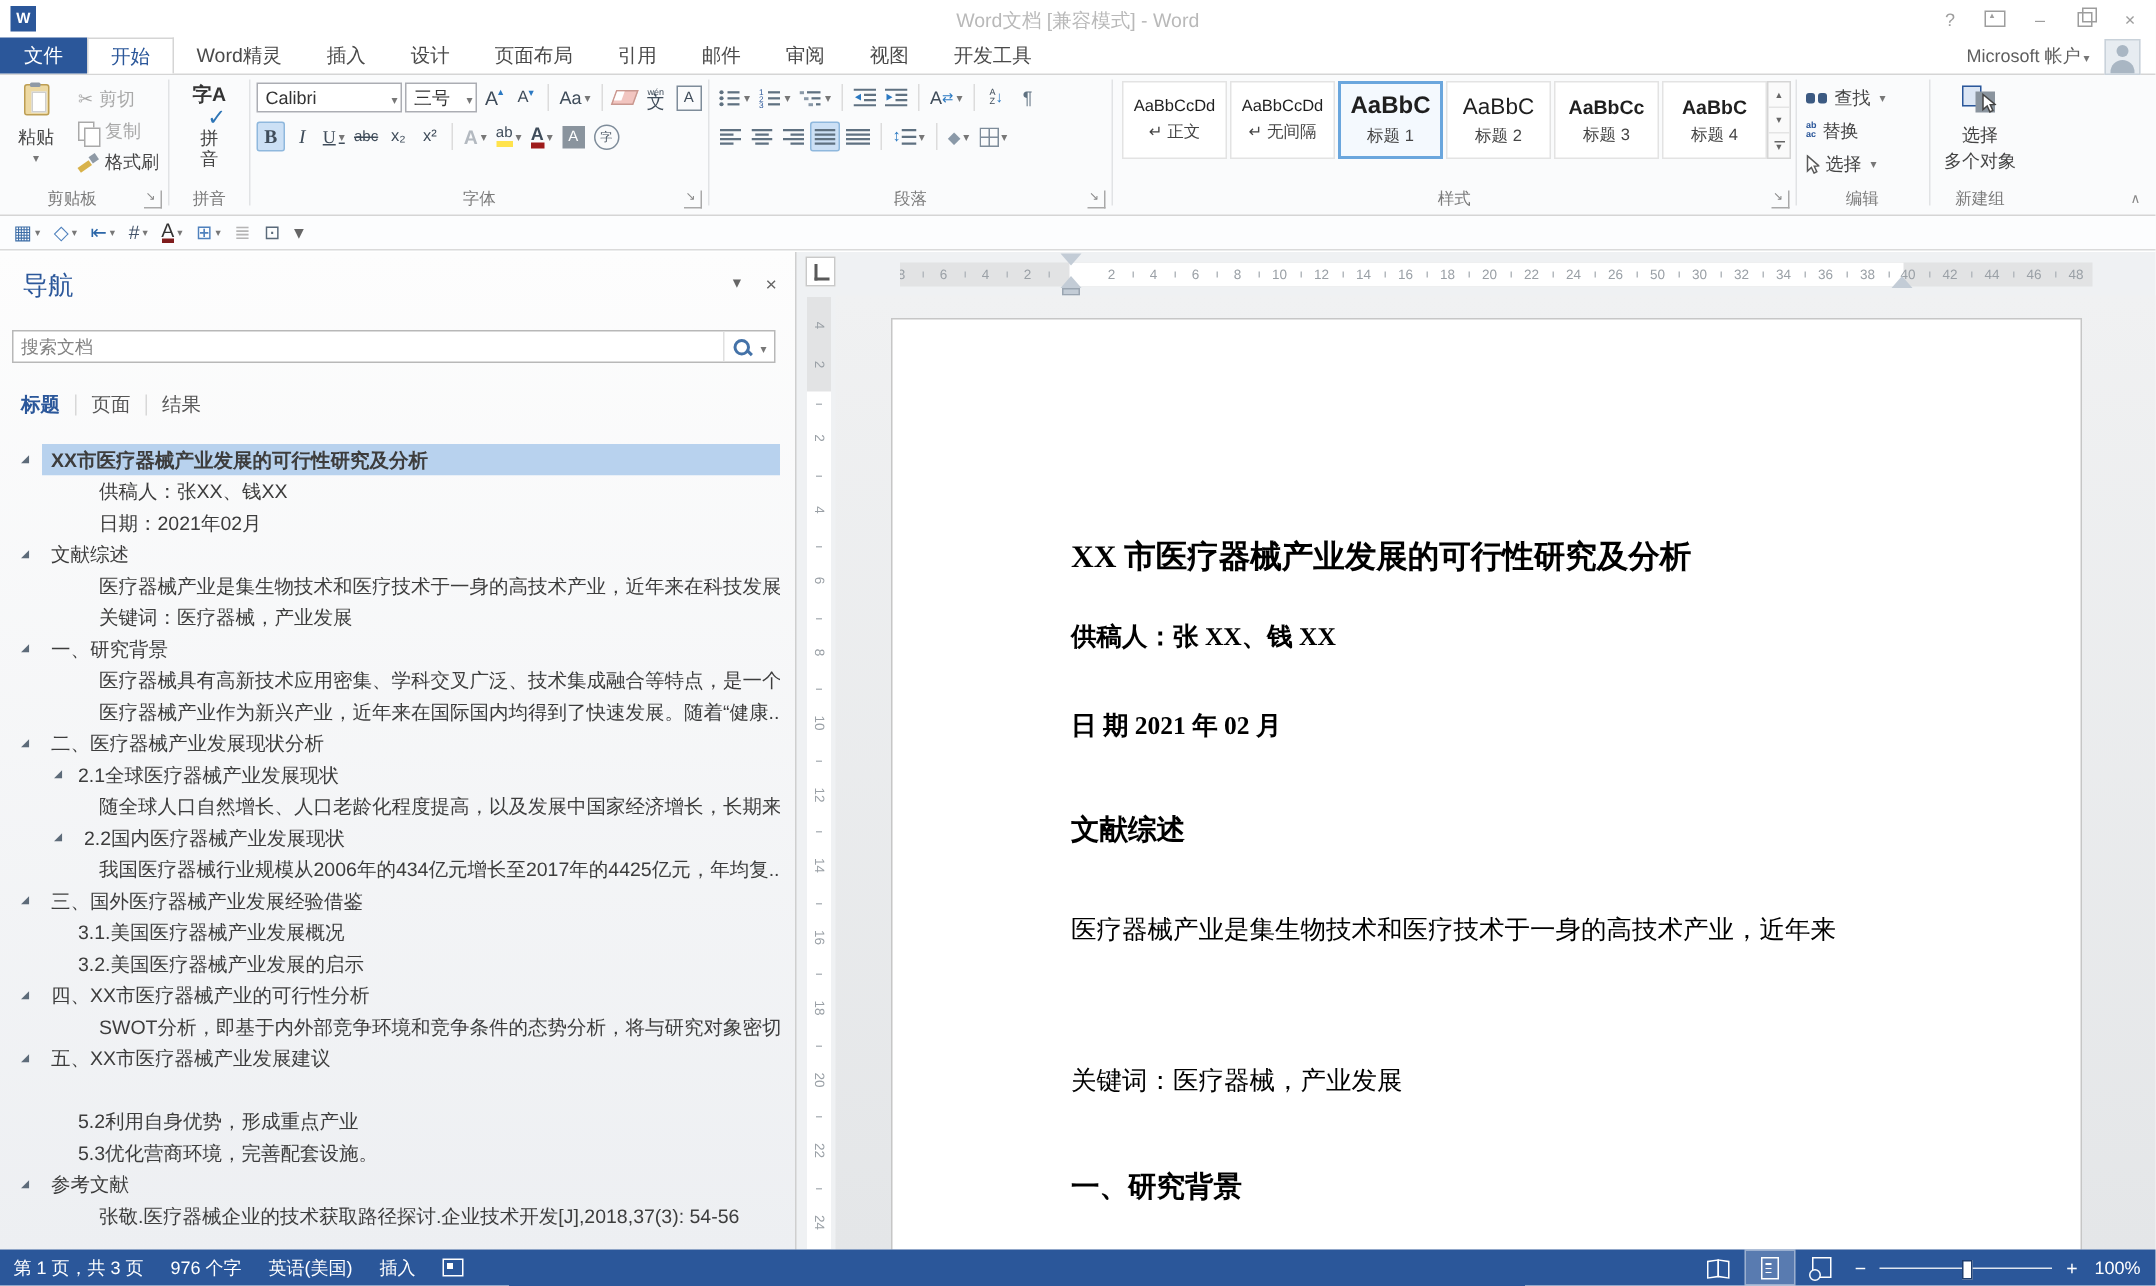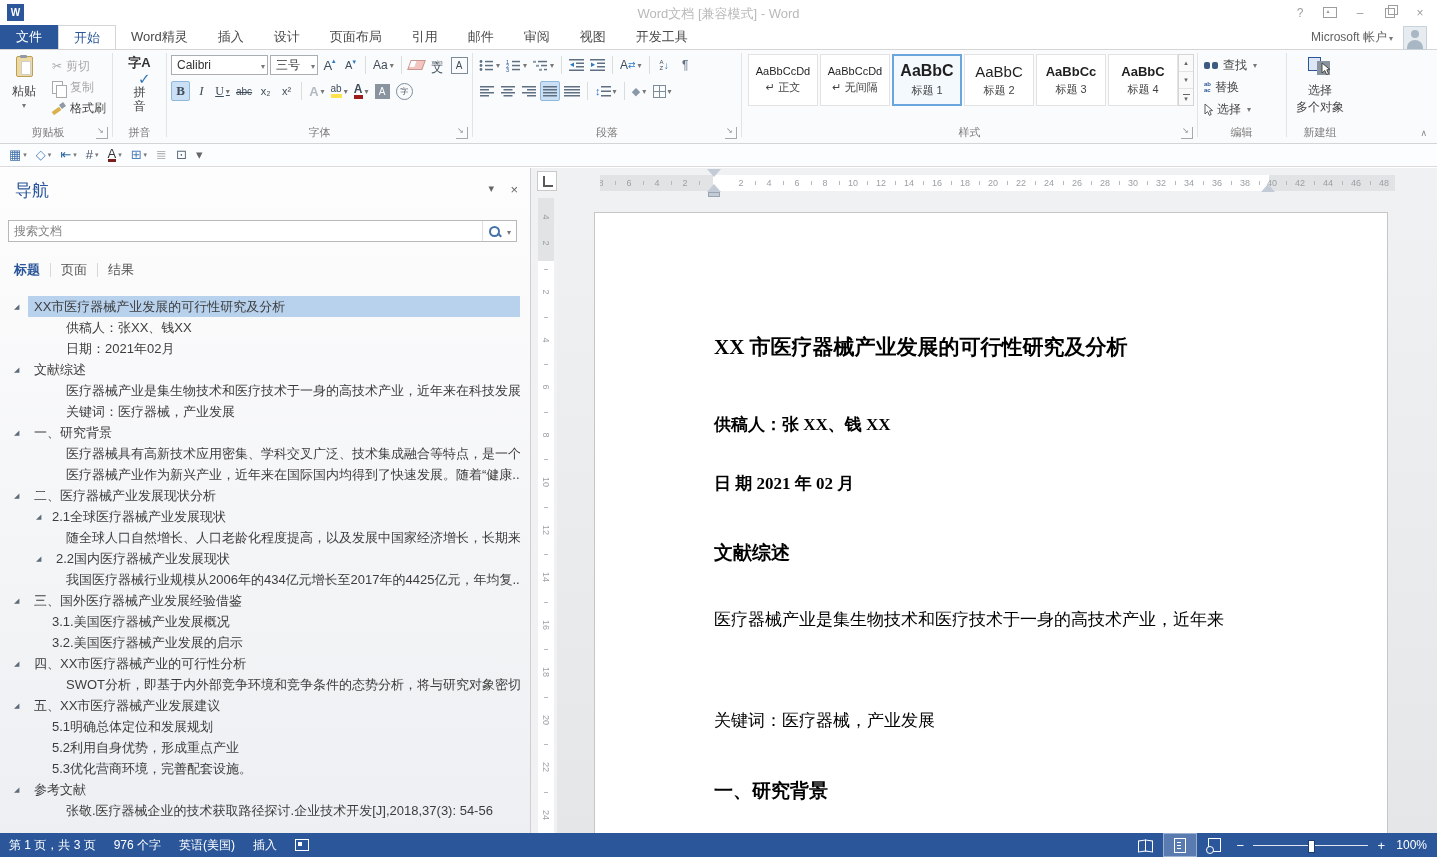--- a/index.html
+++ b/index.html
@@ -622,21 +622,21 @@
       </span>
     </div>
     <div class="nav-tabs" id="nav-tabs">
         <div class="ntab first active">标题</div>
         <div class="ntsep"></div>
         <div class="ntab">页面</div>
         <div class="ntsep"></div>
         <div class="ntab">结果</div>
       </div>
     <div class="nav-list" id="nav-list">
-        <div class="nitem" style="top: 8px;">
+        <div class="nitem" style="top: 8px; font-weight: bold;">
           <div class="nhl"></div>
           <div class="ntri" style="left: 14px;">◢</div>
           <div class="ntext" style="left: 34px;">XX市医疗器械产业发展的可行性研究及分析</div>
         </div>
         <div class="nitem" style="top: 29px;">
           <div class="ntext" style="left: 66px;">供稿人：张XX、钱XX</div>
         </div>
         <div class="nitem" style="top: 50px;">
           <div class="ntext" style="left: 66px;">日期：2021年02月</div>
         </div>
@@ -691,23 +691,20 @@
         <div class="nitem" style="top: 365px;">
           <div class="ntri" style="left: 14px;">◢</div>
           <div class="ntext" style="left: 34px;">四、XX市医疗器械产业的可行性分析</div>
         </div>
         <div class="nitem" style="top: 386px;">
           <div class="ntext" style="left: 66px;">SWOT分析，即基于内外部竞争环境和竞争条件的态势分析，将与研究对象密切...</div>
         </div>
         <div class="nitem" style="top: 407px;">
           <div class="ntri" style="left: 14px;">◢</div>
           <div class="ntext" style="left: 34px;">五、XX市医疗器械产业发展建议</div>
-        </div>
-        <div class="nitem" style="top: 428px;">
-          <div class="ntext" style="left: 52px;">5.1明确总体定位和发展规划</div>
         </div>
         <div class="nitem" style="top: 449px;">
           <div class="ntext" style="left: 52px;">5.2利用自身优势，形成重点产业</div>
         </div>
         <div class="nitem" style="top: 470px;">
           <div class="ntext" style="left: 52px;">5.3优化营商环境，完善配套设施。</div>
         </div>
         <div class="nitem" style="top: 491px;">
           <div class="ntri" style="left: 14px;">◢</div>
           <div class="ntext" style="left: 34px;">参考文献</div>
@@ -752,21 +749,21 @@
         <div class="hnum" style="left: 360px;">18</div>
         <div class="htick" style="left: 379px;"></div>
         <div class="hnum" style="left: 388px;">20</div>
         <div class="htick" style="left: 407px;"></div>
         <div class="hnum" style="left: 416px;">22</div>
         <div class="htick" style="left: 435px;"></div>
         <div class="hnum" style="left: 444px;">24</div>
         <div class="htick" style="left: 463px;"></div>
         <div class="hnum" style="left: 472px;">26</div>
         <div class="htick" style="left: 491px;"></div>
-        <div class="hnum" style="left: 500px;">28</div>
+        <div class="hnum" style="left: 500px;">50</div>
         <div class="htick" style="left: 519px;"></div>
         <div class="hnum" style="left: 528px;">30</div>
         <div class="htick" style="left: 547px;"></div>
         <div class="hnum" style="left: 556px;">32</div>
         <div class="htick" style="left: 575px;"></div>
         <div class="hnum" style="left: 584px;">34</div>
         <div class="htick" style="left: 603px;"></div>
         <div class="hnum" style="left: 612px;">36</div>
         <div class="htick" style="left: 631px;"></div>
         <div class="hnum" style="left: 640px;">38</div>
@@ -813,21 +810,21 @@
       <div class="vnum" style="top: 516.5px;">20</div>
       <div class="vtick" style="top: 498.5px;"></div>
       <div class="vnum" style="top: 564px;">22</div>
       <div class="vtick" style="top: 546px;"></div>
       <div class="vnum" style="top: 611.5px;">24</div>
       <div class="vtick" style="top: 593.5px;"></div>
     </div>
 
   <div class="canvas">
     <div class="page" id="page">
-        <div class="dline dl-title" style="top: 120px;">XX 市医疗器械产业发展的可行性研究及分析</div>
+        <div class="dline dl-title" style="top: 144px;">XX 市医疗器械产业发展的可行性研究及分析</div>
         <div class="dline dl-meta" style="top: 200px;">供稿人：张 XX、钱 XX</div>
         <div class="dline dl-meta" style="top: 259px;">日 期  2021 年 02 月</div>
         <div class="dline dl-heading" style="top: 327px;">文献综述</div>
         <div class="dline dl-body" style="top: 395px;">医疗器械产业是集生物技术和医疗技术于一身的高技术产业，近年来</div>
         <div class="dline dl-body" style="top: 496px;">关键词：医疗器械，产业发展</div>
         <div class="dline dl-heading" style="top: 565px;">一、研究背景</div>
       </div>
   </div>
 </div>
 

